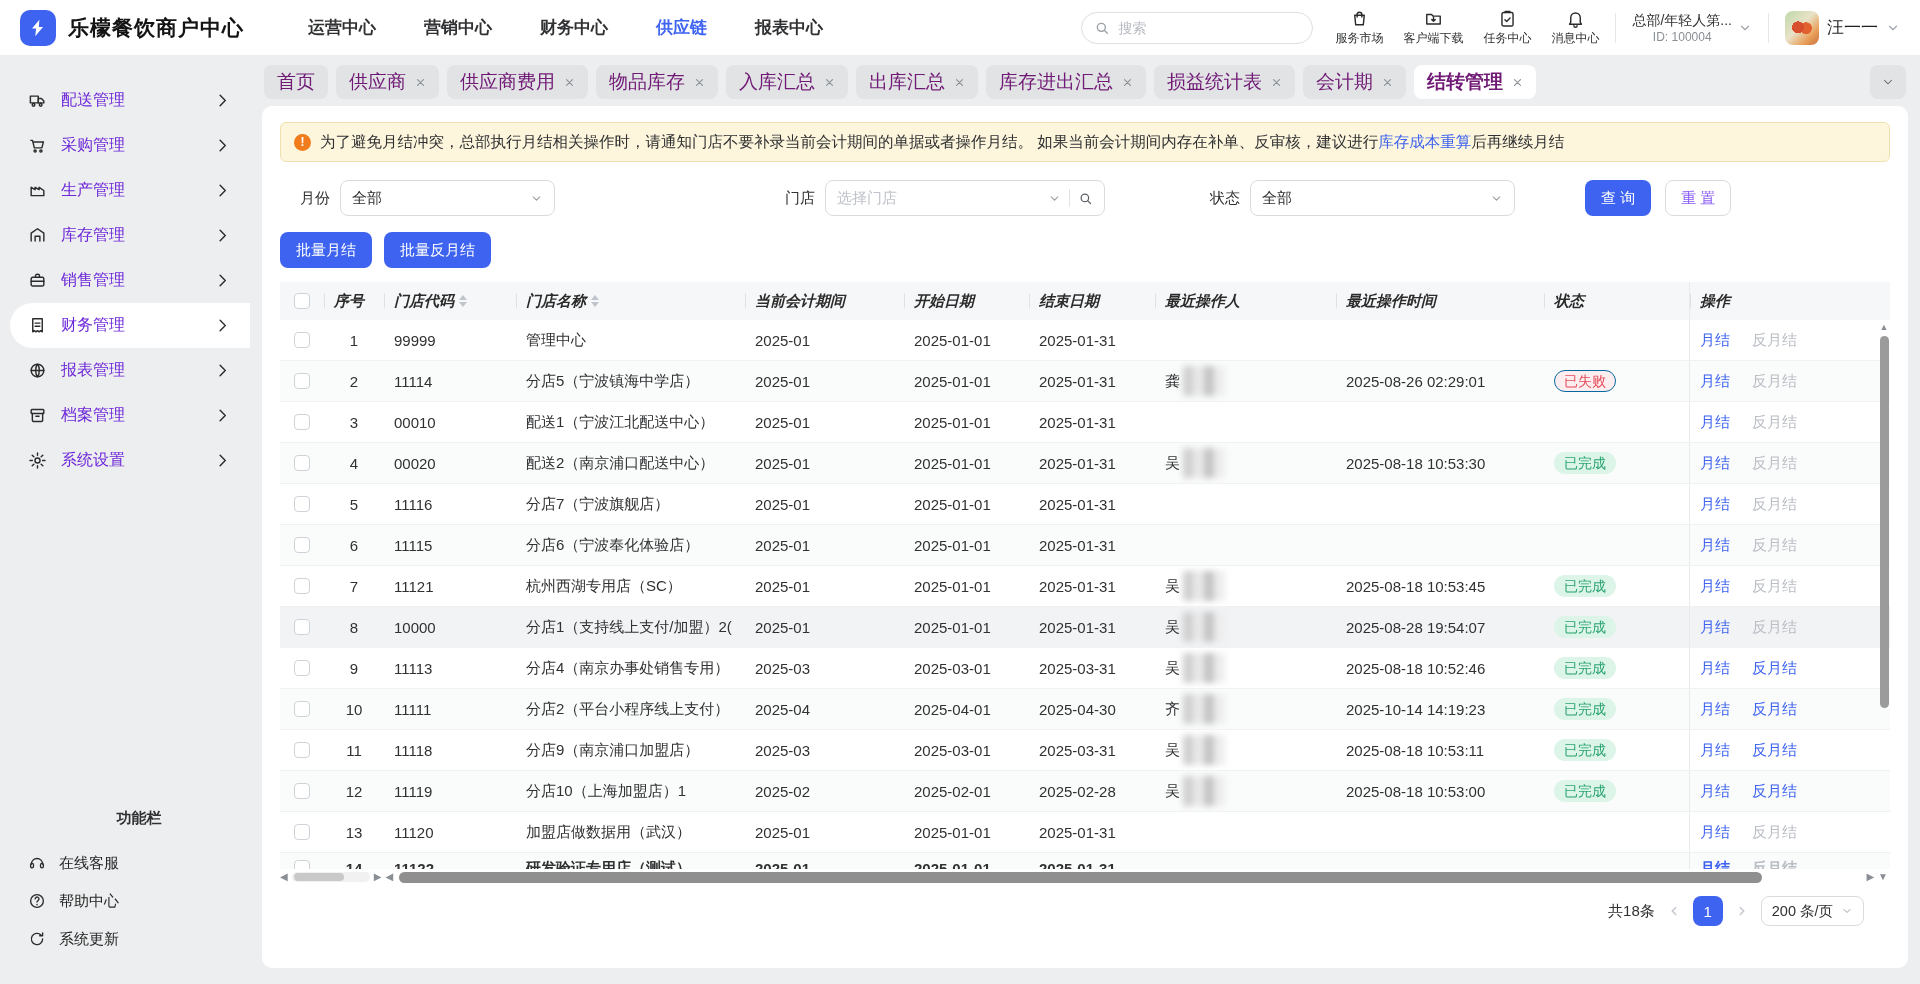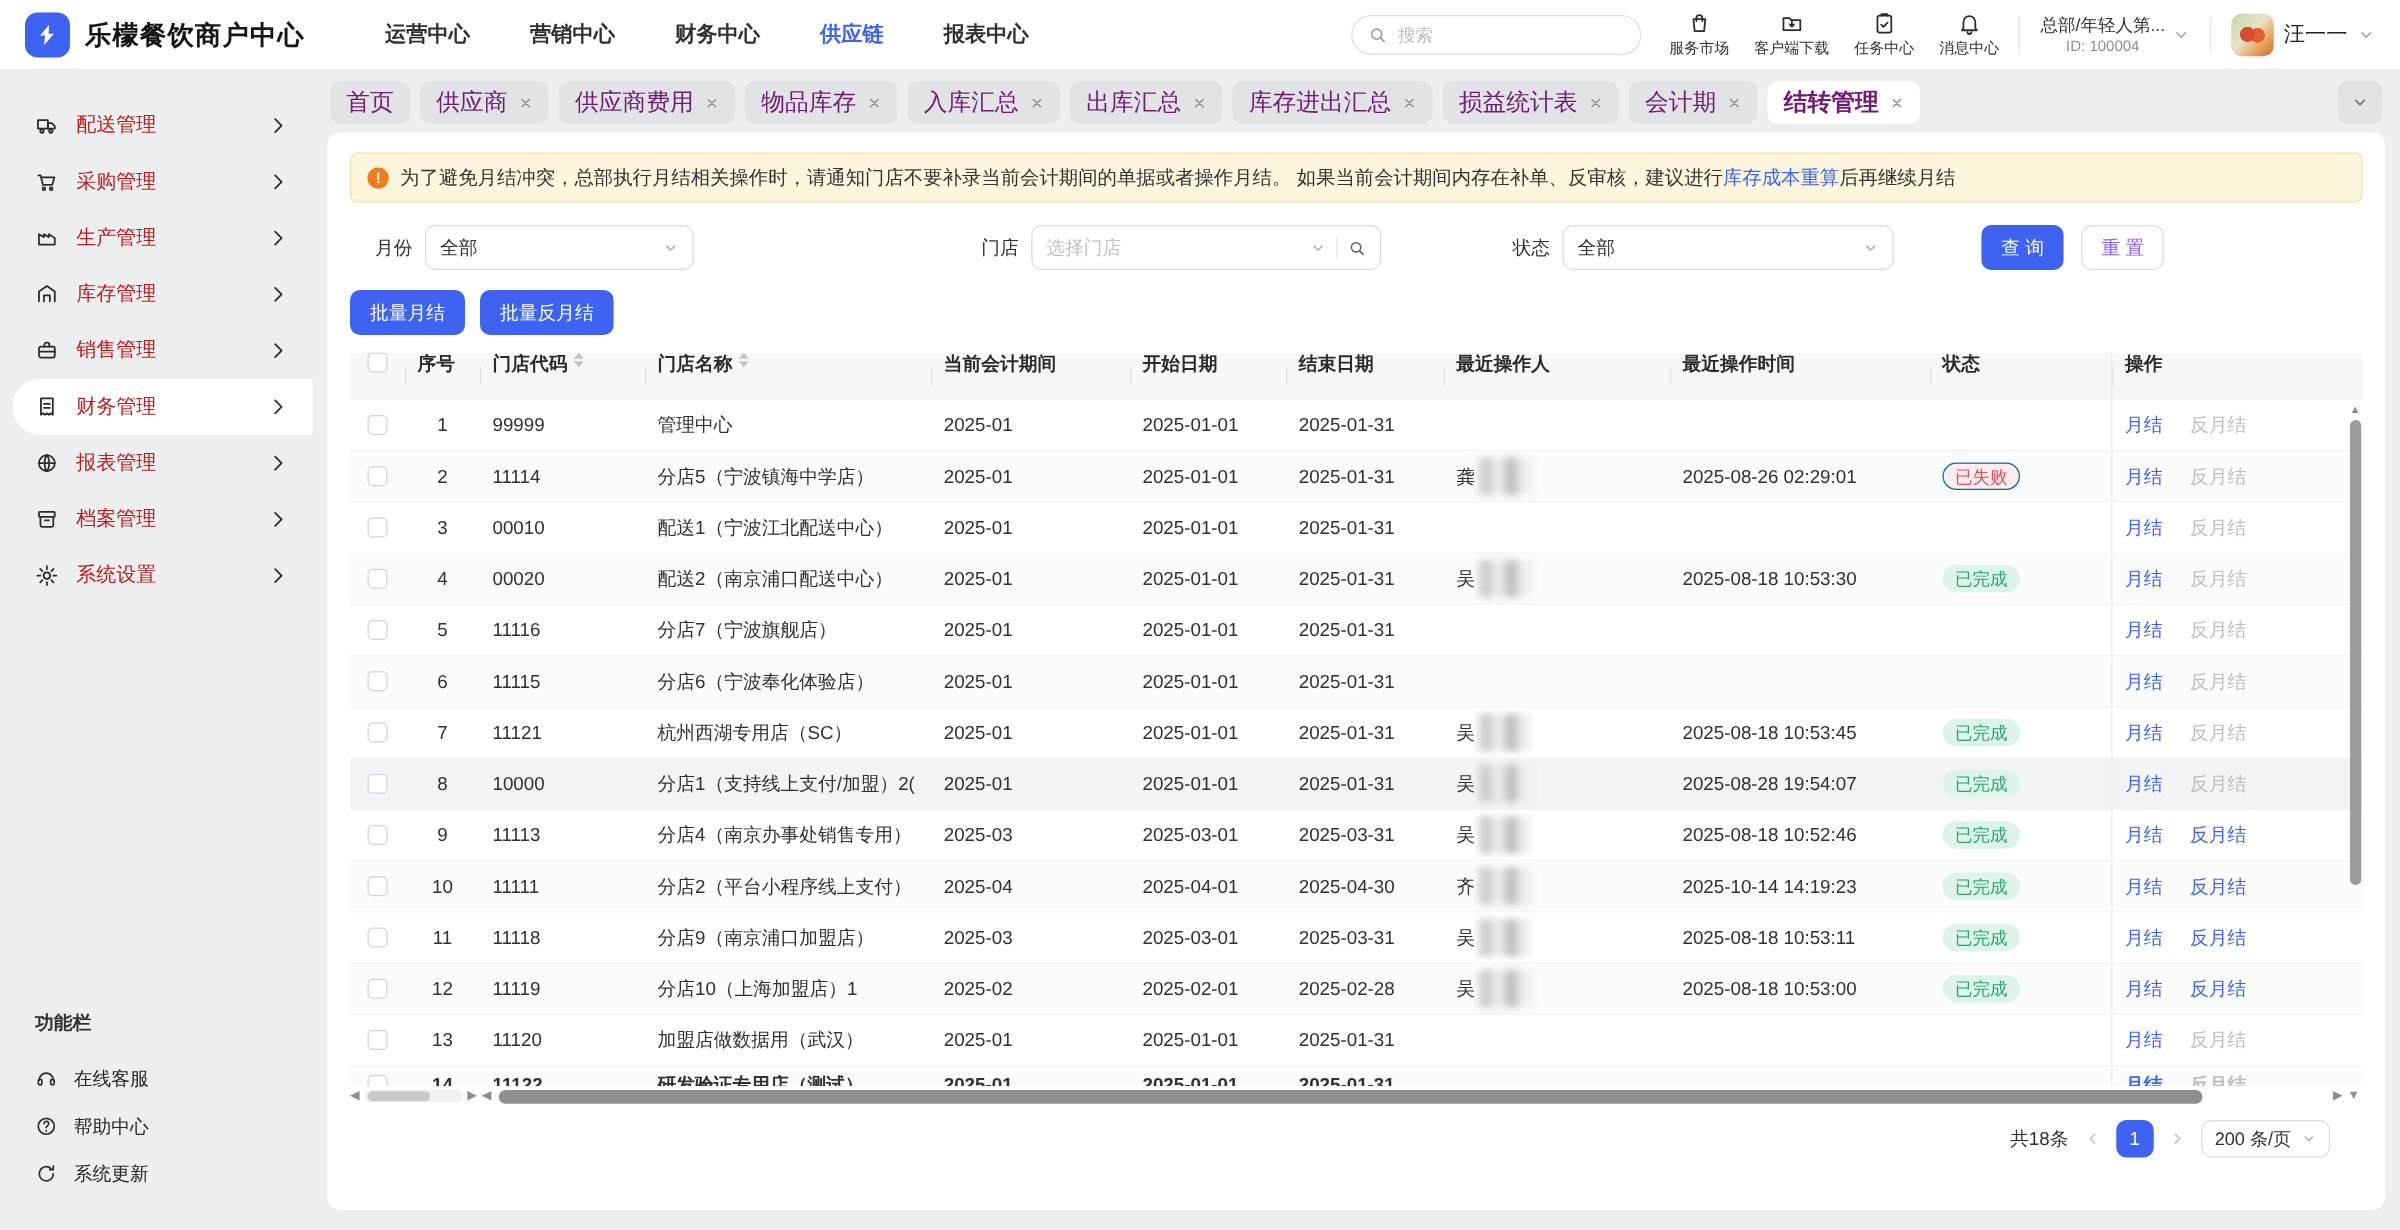--- a/index.html
+++ b/index.html
@@ -38,25 +38,25 @@
     background:radial-gradient(circle at 30% 40%,#d84f2f 0 35%,transparent 36%),radial-gradient(circle at 70% 45%,#e2622f 0 35%,transparent 36%); }
   .uname { font-size:17px; color:#1f1f1f; }
 
   
   .layout { display:flex; height:928px; }
 
   
   .sidebar { width:250px; flex:none; padding-top:22px; display:flex; flex-direction:column; }
   .side-item { height:45px; display:flex; align-items:center; padding-left:28px; cursor:pointer; position:relative; }
   .side-item .icon { width:19px; height:19px; color:#2b2b2b; }
-  .side-label { font-size:16px; color:#b91c1c; margin-left:14px; }
+  .side-label { font-size:16px; color:#6d28d9; margin-left:14px; }
   .side-chev { position:absolute; right:18px; width:13px; height:13px; color:#9b9fa5; }
   .side-item.active { background:#fff; border-radius:24px 0 0 24px; margin-left:10px; padding-left:18px; }
   .side-item.active .side-chev{ color:#303133; }
-  .side-footer { margin-top:auto; padding:0 0 26px 28px; }
+  .side-footer { margin-top:auto; padding:0 0 26px 28px;text-align:center; }
   .sf-title { font-size:15px; font-weight:700; color:#303133; margin-bottom:16px; }
   .sf-item { display:flex; align-items:center; gap:13px; height:38px; cursor:pointer; }
   .sf-item .icon { width:18px; height:18px; color:#2b2b2b; }
   .sf-label { font-size:15px; color:#262626; }
 
   
   .main { flex:1; display:flex; flex-direction:column; padding:0 12px; min-width:0; }
   .tabs-row { height:50px; display:flex; align-items:center; gap:8px; padding:8px 2px 6px 2px; }
   .tab { background:#e1e3e5; border-radius:8px; height:34px; display:flex; align-items:center; padding:0 13px; font-size:19px; color:#701a75; cursor:pointer; white-space:nowrap; }
   .tab.active { background:#fff; font-weight:700; }
@@ -86,21 +86,21 @@
   .btn { height:36px; border-radius:8px; font-size:15px; display:flex; align-items:center; justify-content:center; padding:0 15px; cursor:pointer; border:1px solid transparent; white-space:nowrap; }
   .btn-primary { background:#3d63f0; color:#fff; }
   .btn-plain { background:#fff; color:#8b5cf6; border-color:#d9dbde; }
 
   .batch-row { display:flex; gap:12px; margin-top:16px; }
 
   
   .table-wrap { margin-top:14px; position:relative; height:587px; overflow:hidden; }
   .tr, .thead { display:grid; grid-template-columns:44px 60px 132px 229px 159px 125px 126px 181px 208px 145px 1fr; align-items:center; }
   .thead { height:38px; background:#f6f7f8; font-weight:700; font-size:15px; color:#2b2b2b; }
-  .th { position:relative; padding-left:10px; display:flex; align-items:flex-start; height:100%; }
+  .th { position:relative; padding-left:10px; display:flex; align-items:center; height:100%;font-style:italic; }
   .th.center, .td.center { justify-content:center; padding-left:0; }
   .th + .th::before { content:""; position:absolute; left:0; top:50%; transform:translateY(-50%); width:1px; height:15px; background:#dfe1e4; }
   .sorter { display:inline-flex; flex-direction:column; margin-left:5px; gap:2px; }
   .sorter i { width:0; height:0; border-left:4px solid transparent; border-right:4px solid transparent; display:block; }
   .sorter .up { border-bottom:5px solid #c0c4cc; }
   .sorter .dn { border-top:5px solid #c0c4cc; }
   .tr { height:41px; border-bottom:1px solid #f0f1f2; font-size:15px; color:#303133; background:#fff; }
   .tr.even { background:#fafbfb; }
   .tr.hl { background:#f2f3f5; }
   .tr.partial { height:16px; overflow:hidden; border-bottom:none; }

